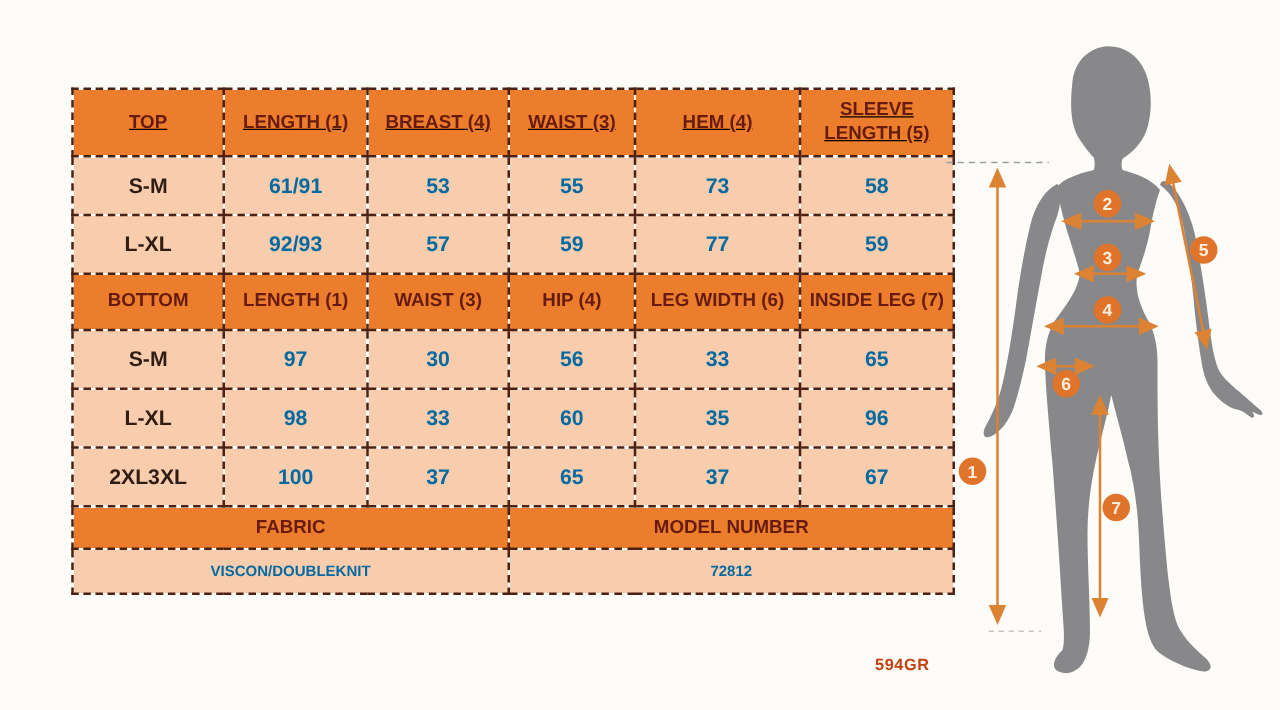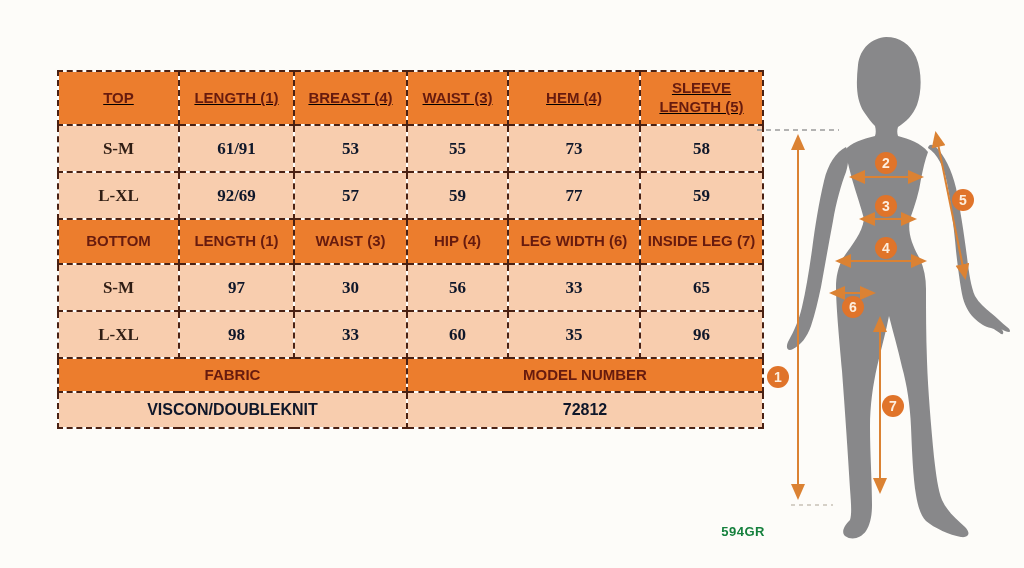--- a/index.html
+++ b/index.html
@@ -21,33 +21,33 @@
   }
   td.hdr{
     background:#ec7d2d;color:#671b0e;
     font-weight:bold;font-size:15px;line-height:1.25;
   }
   td.sz{
     background:#f8cdae;color:#2f1d14;
     font-weight:bold;font-size:17px;
   }
   td.val{
-    background:#f8cdae;color:#0f172a;
+    background:#f8cdae;color:#0369a1;
     font-weight:600;font-size:17px;
   }
   tr.r-hdr1{height:54px;text-decoration:underline;}
-  tr.r-data{height:47px;font-family:Liberation Serif, serif;}
+  tr.r-data{height:47px;}
   tr.r-hdr2{height:45px;margin-top:36px;}
   tr.r-fab{height:34px;}
   tr.r-fabval{height:36px;}
-  td.fabval{font-size:16px;}
+  td.fabval{font-size:12px;}
   
   .code-text{
     position:absolute;left:700px;top:524px;width:65px;
-    font-size:13px;color:#15803d;text-align:right;
+    font-size:13px;color:#c2410c;text-align:left;
     font-weight:600;letter-spacing:0.5px;
   }
   
   .figure-wrap{
     position:absolute;left:755px;top:13px;width:269px;height:545px;
   }
   .figure-wrap svg{position:absolute;left:0;top:0;}
   .marker{
     position:absolute;width:22px;height:22px;border-radius:50%;
     background:#e0742a;color:#fdeede;
@@ -86,21 +86,21 @@
   <tr class="r-data">
     <td class="sz">S-M</td>
     <td class="val">61/91</td>
     <td class="val">53</td>
     <td class="val">55</td>
     <td class="val">73</td>
     <td class="val">58</td>
   </tr>
   <tr class="r-data">
     <td class="sz">L-XL</td>
-    <td class="val">92/69</td>
+    <td class="val">92/93</td>
     <td class="val">57</td>
     <td class="val">59</td>
     <td class="val">77</td>
     <td class="val">59</td>
   </tr>
 
   <tr class="r-hdr2">
     <td class="hdr">BOTTOM</td>
     <td class="hdr">LENGTH (1)</td>
     <td class="hdr">WAIST (3)</td>
@@ -116,20 +116,28 @@
     <td class="val">33</td>
     <td class="val">65</td>
   </tr>
   <tr class="r-data">
     <td class="sz">L-XL</td>
     <td class="val">98</td>
     <td class="val">33</td>
     <td class="val">60</td>
     <td class="val">35</td>
     <td class="val">96</td>
+  </tr>
+  <tr class="r-data">
+    <td class="sz">2XL3XL</td>
+    <td class="val">100</td>
+    <td class="val">37</td>
+    <td class="val">65</td>
+    <td class="val">37</td>
+    <td class="val">67</td>
   </tr>
 
   <tr class="r-fab">
     <td class="hdr" colspan="3">FABRIC</td>
     <td class="hdr" colspan="3">MODEL NUMBER</td>
   </tr>
   <tr class="r-fabval">
     <td class="val fabval" colspan="3">VISCON/DOUBLEKNIT</td>
     <td class="val fabval" colspan="3">72812</td>
   </tr>

